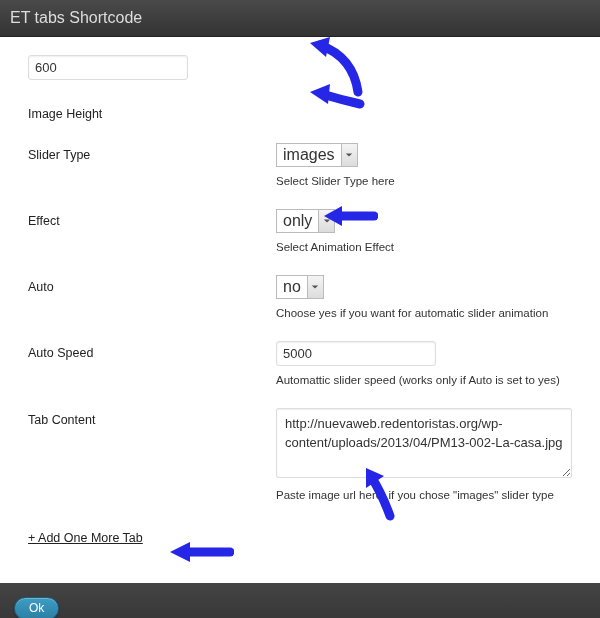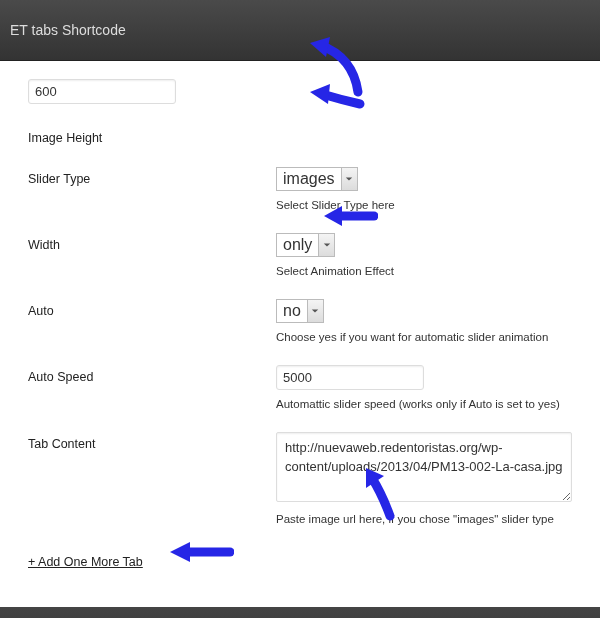--- a/index.html
+++ b/index.html
@@ -7,22 +7,22 @@
     margin: 0;
     font-family: "Lucida Grande", "Lucida Sans Unicode", Arial, sans-serif;
     font-size: 12px;
     color: #333;
     background: #fff;
     width: 600px;
   }
   .titlebar {
     background: linear-gradient(#4a4a4a, #333333);
     color: #ddd;
-    padding: 22px 10px;
-    font-size: 14px;
+    padding: 9px 10px;
+    font-size: 16px;
     border-bottom: 1px solid #222;
   }
   .form {
     padding: 18px 22px 20px 28px;
     background: #fff;
   }
   .row {
     display: flex;
     align-items: flex-start;
     margin-bottom: 22px;
@@ -30,21 +30,21 @@
   .label-col {
     width: 248px;
     padding-top: 5px;
     font-size: 12.5px;
     color: #222;
   }
   .field-col {
     flex: 1;
   }
   .text-input {
-    width: 148px;
+    width: 160px;
     padding: 4px 6px;
     border: 1px solid #ddd;
     border-radius: 3px;
     box-shadow: inset 0 1px 2px rgba(0,0,0,0.07);
     font-size: 13px;
     font-family: inherit;
     color: #333;
   }
   .select-wrap {
     display: inline-flex;
@@ -146,21 +146,21 @@
               <svg viewBox="0 0 10 10">
                 <path d="M1 3 L5 7 L9 3 Z" fill="#555"></path>
               </svg>
             </span>
         </div>
         <div class="hint">Select Slider Type here</div>
       </div>
     </div>
 
     <div class="row">
-      <div class="label-col">Width</div>
+      <div class="label-col">Effect</div>
       <div class="field-col">
         <div class="select-wrap">
           <span class="select-value" style="min-width:28px">only</span>
           <span class="select-btn">
               <svg viewBox="0 0 10 10">
                 <path d="M1 3 L5 7 L9 3 Z" fill="#555"></path>
               </svg>
             </span>
         </div>
         <div class="hint">Select Animation Effect</div>

